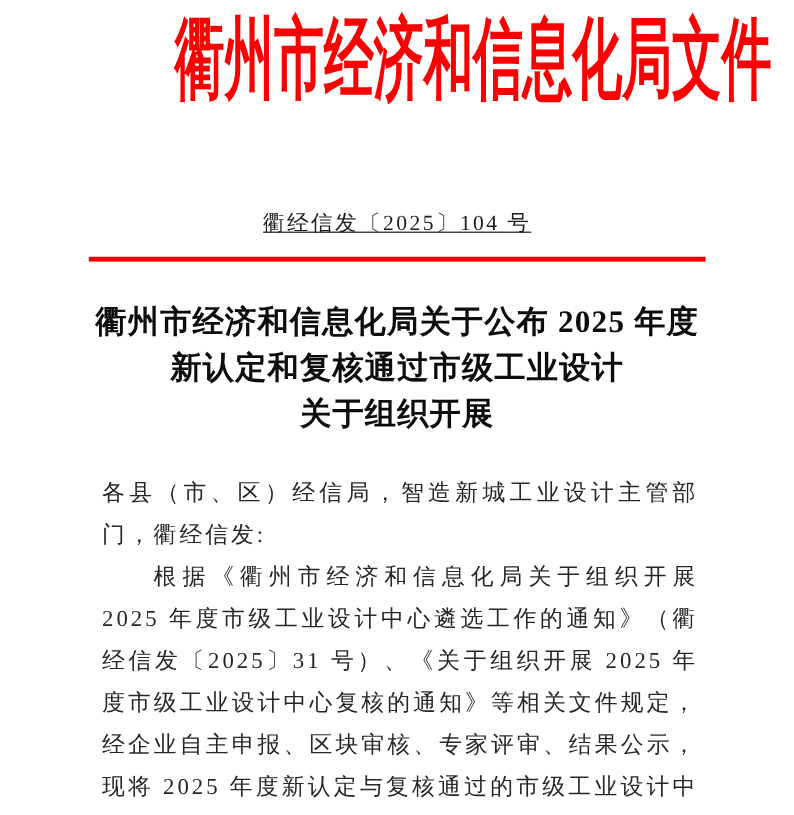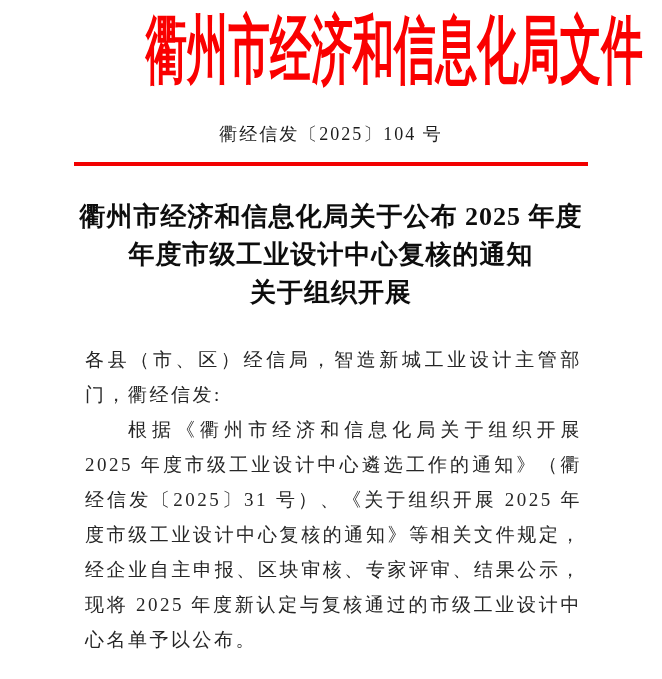--- a/index.html
+++ b/index.html
@@ -30,28 +30,29 @@
     font-weight: bold;
     font-size: 74px;
     color: var(--header-red, #fa0000);
     transform: scaleX(0.56);
     transform-origin: 50% 50%;
     white-space: nowrap;
     letter-spacing: 0;
   }
   
   .doc-number {
-    margin-top: 30px;
+    margin-top: 82px;
     height: 24px;
     line-height: 24px;
     text-align: center;
     font-size: 18px;
     letter-spacing: 2px;
     color: #1c1c1c;
     white-space: nowrap;
+    text-decoration: underline;
   }
   
   .red-divider {
     margin: 16px auto 0 auto;
     width: 514px;
     height: 4px;
     background: var(--divider-red, #f20000);
   }
   
   .doc-title {
@@ -82,21 +83,21 @@
 <div class="page">
 
   <div class="header-title">衢州市经济和信息化局文件</div>
 
   <div class="doc-number">衢经信发〔2025〕104 号</div>
 
   <div class="red-divider"></div>
 
   <h1 class="doc-title">
     <span class="t-line">衢州市经济和信息化局关于公布 2025 年度</span>
-    <span class="t-line">年度市级工业设计中心复核的通知</span>
+    <span class="t-line">新认定和复核通过市级工业设计</span>
     <span class="t-line">关于组织开展</span>
   </h1>
 
   <div class="body-text">
     <p class="no-indent">各县（市、区）经信局，智造新城工业设计主管部门，衢经信发:</p>
     <p class="indent">根据《衢州市经济和信息化局关于组织开展 2025 年度市级工业设计中心遴选工作的通知》（衢经信发〔2025〕31 号）、《关于组织开展 2025 年度市级工业设计中心复核的通知》等相关文件规定，经企业自主申报、区块审核、专家评审、结果公示，现将 2025 年度新认定与复核通过的市级工业设计中心名单予以公布。</p>
   </div>
 
 </div>
 

